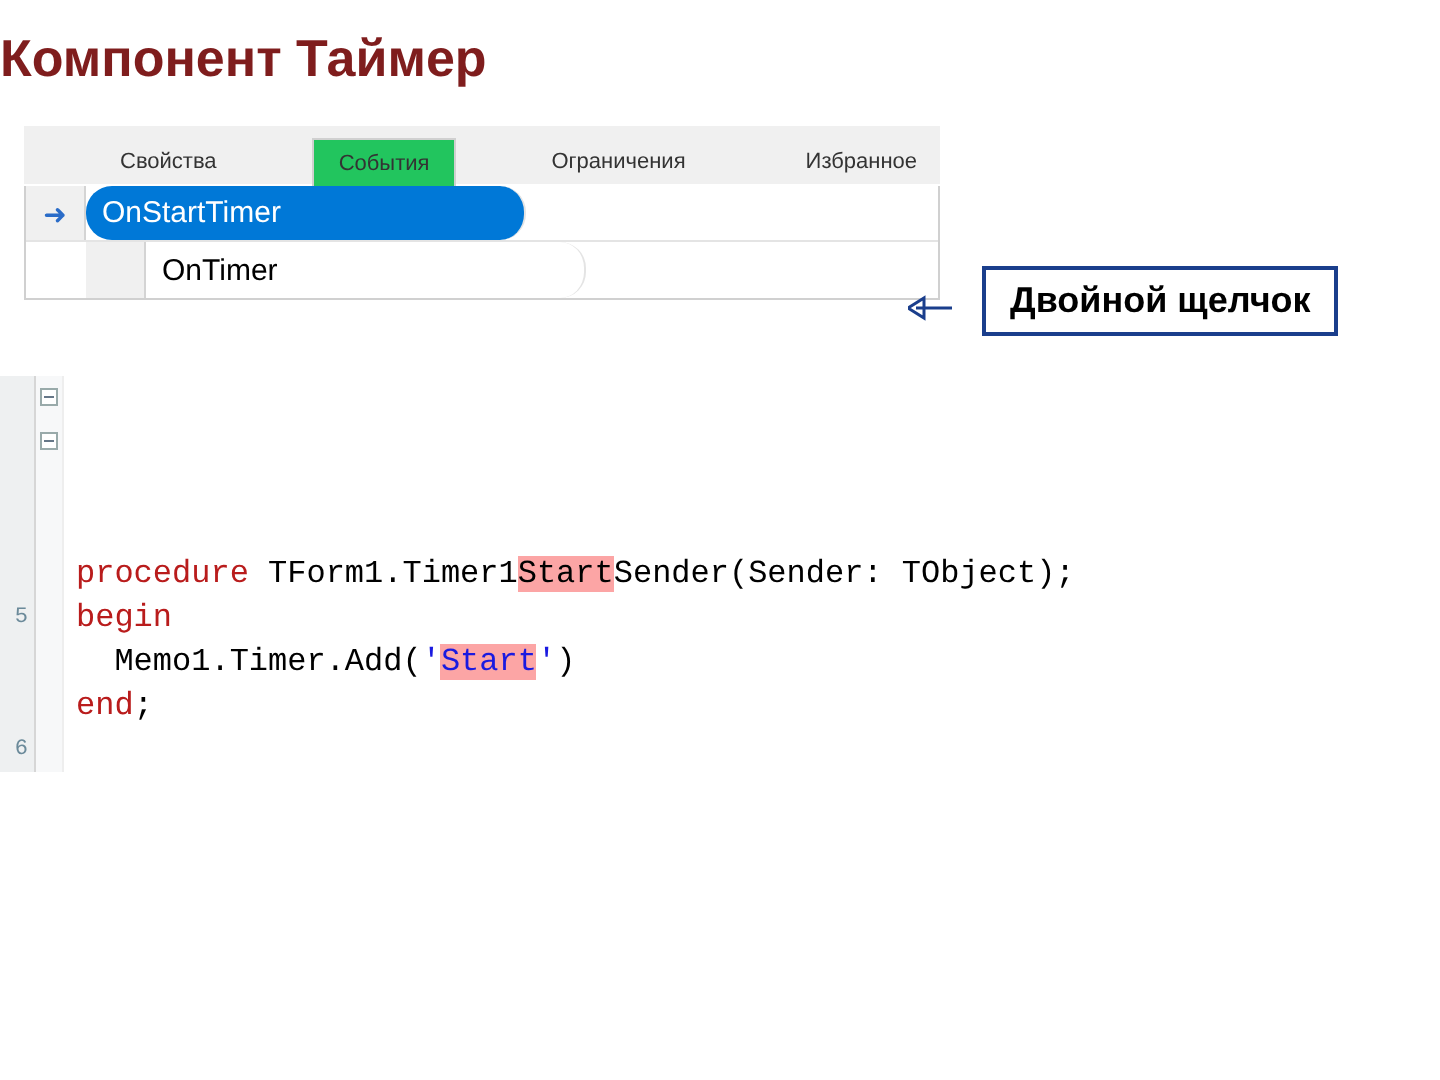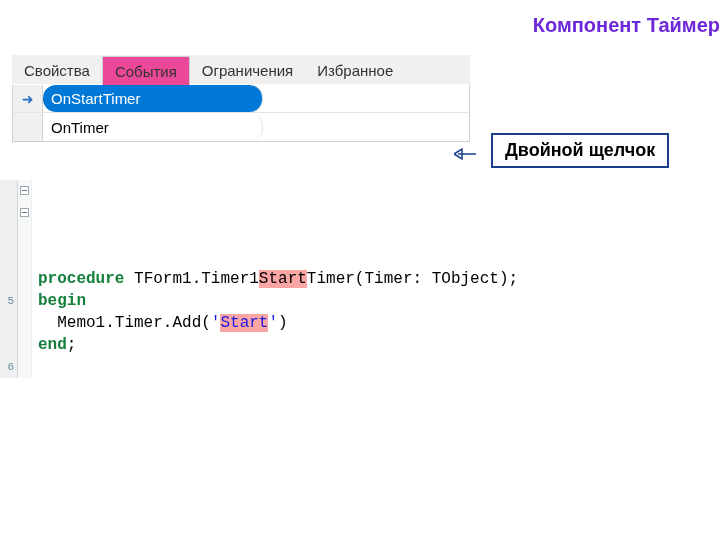--- a/index.html
+++ b/index.html
@@ -9,66 +9,67 @@
       font-family: "Segoe UI", Tahoma, sans-serif;
       font-size: 14px;
       background: #fff;
       width: 720px;
       height: 540px;
       position: relative;
     }
     .slide-title {
       font-family: Arial, sans-serif;
       font-weight: bold;
-      font-size: 20px;
-      text-align: right;
+      font-size: 26px;
+      text-align: left;
       padding: 14px 0 18px 0;
-      color: #6d28d9;
+      color: #7f1d1d;
     }
 
     .inspector {
       position: relative;
       width: 458px;
       margin-left: 12px;
     }
 
     .tabbar {
       display: flex;
       align-items: flex-end;
       background: #f0f0f0;
       border-bottom: 1px solid #fff;
       height: 30px;
     }
     .tab {
       padding: 6px 12px 5px 12px;
-      font-size: 15px;
+      font-size: 11px;
       color: #333;
       cursor: default;
+      margin-left: 36px;
     }
     .tab.active {
-      background: #ec4899;
+      background: #22c55e;
       border-top: 1px solid #d0d0d0;
       border-left: 1px solid #d0d0d0;
       border-right: 1px solid #d0d0d0;
       position: relative;
       top: 1px;
     }
 
     .grid {
       border: 1px solid #d0d0d0;
       border-top: none;
     }
     .row {
       display: flex;
       align-items: stretch;
       height: 28px;
       border-bottom: 1px solid #e4e4e4;
       background: #fff;
     }
-    .row:last-child { border-bottom: none; }
+    .row:last-child { border-bottom: none; margin-left: 30px; }
     .gutter {
       width: 30px;
       background: #f0f0f0;
       border-right: 1px solid #d4d4d4;
       display: flex;
       align-items: center;
       justify-content: center;
       color: #2a6cc8;
       font-family: "Segoe MDL2 Assets", sans-serif;
     }
@@ -183,21 +184,21 @@
     .fold-box::before {
       content: "";
       width: 5px; height: 1px;
       background: #678;
     }
     .code-text {
       position: relative;
       margin-left: 34px;
       padding-left: 4px;
     }
-    .kw { font-weight: bold; color: #15803d; }
+    .kw { font-weight: normal; color: #b91c1c; }
     .str { color: #1a1ae0; }
     .hl { background: #fca5a5; }
   </style>
 </head>
 <body>
 
 <div class="slide-title">Компонент Таймер</div>
 
 <div class="inspector">
   <div class="tabbar">
@@ -229,17 +230,17 @@
   <div class="code-gutter">
     <div class="ln"></div>
     <div class="ln">5</div>
     <div class="ln">6</div>
     <div class="ln"></div>
   </div>
   <div class="fold-bar">
     <div class="fold-box" style="top:6px"></div>
     <div class="fold-box" style="top:28px"></div>
   </div>
-  <div class="code-text"><span class="kw">procedure</span><span> TForm1.Timer1</span><span class="hl">Start</span><span>Timer(Timer: TObject);</span>
+  <div class="code-text"><span class="kw">procedure</span><span> TForm1.Timer1</span><span class="hl">Start</span><span>Sender(Sender: TObject);</span>
 <span class="kw">begin</span>
 <span>  Memo1.Timer.Add(</span><span class="str">'</span><span class="str hl">Start</span><span class="str">'</span><span>)</span>
 <span class="kw">end</span><span>;</span></div>
 </div>
 
 </body></html>

